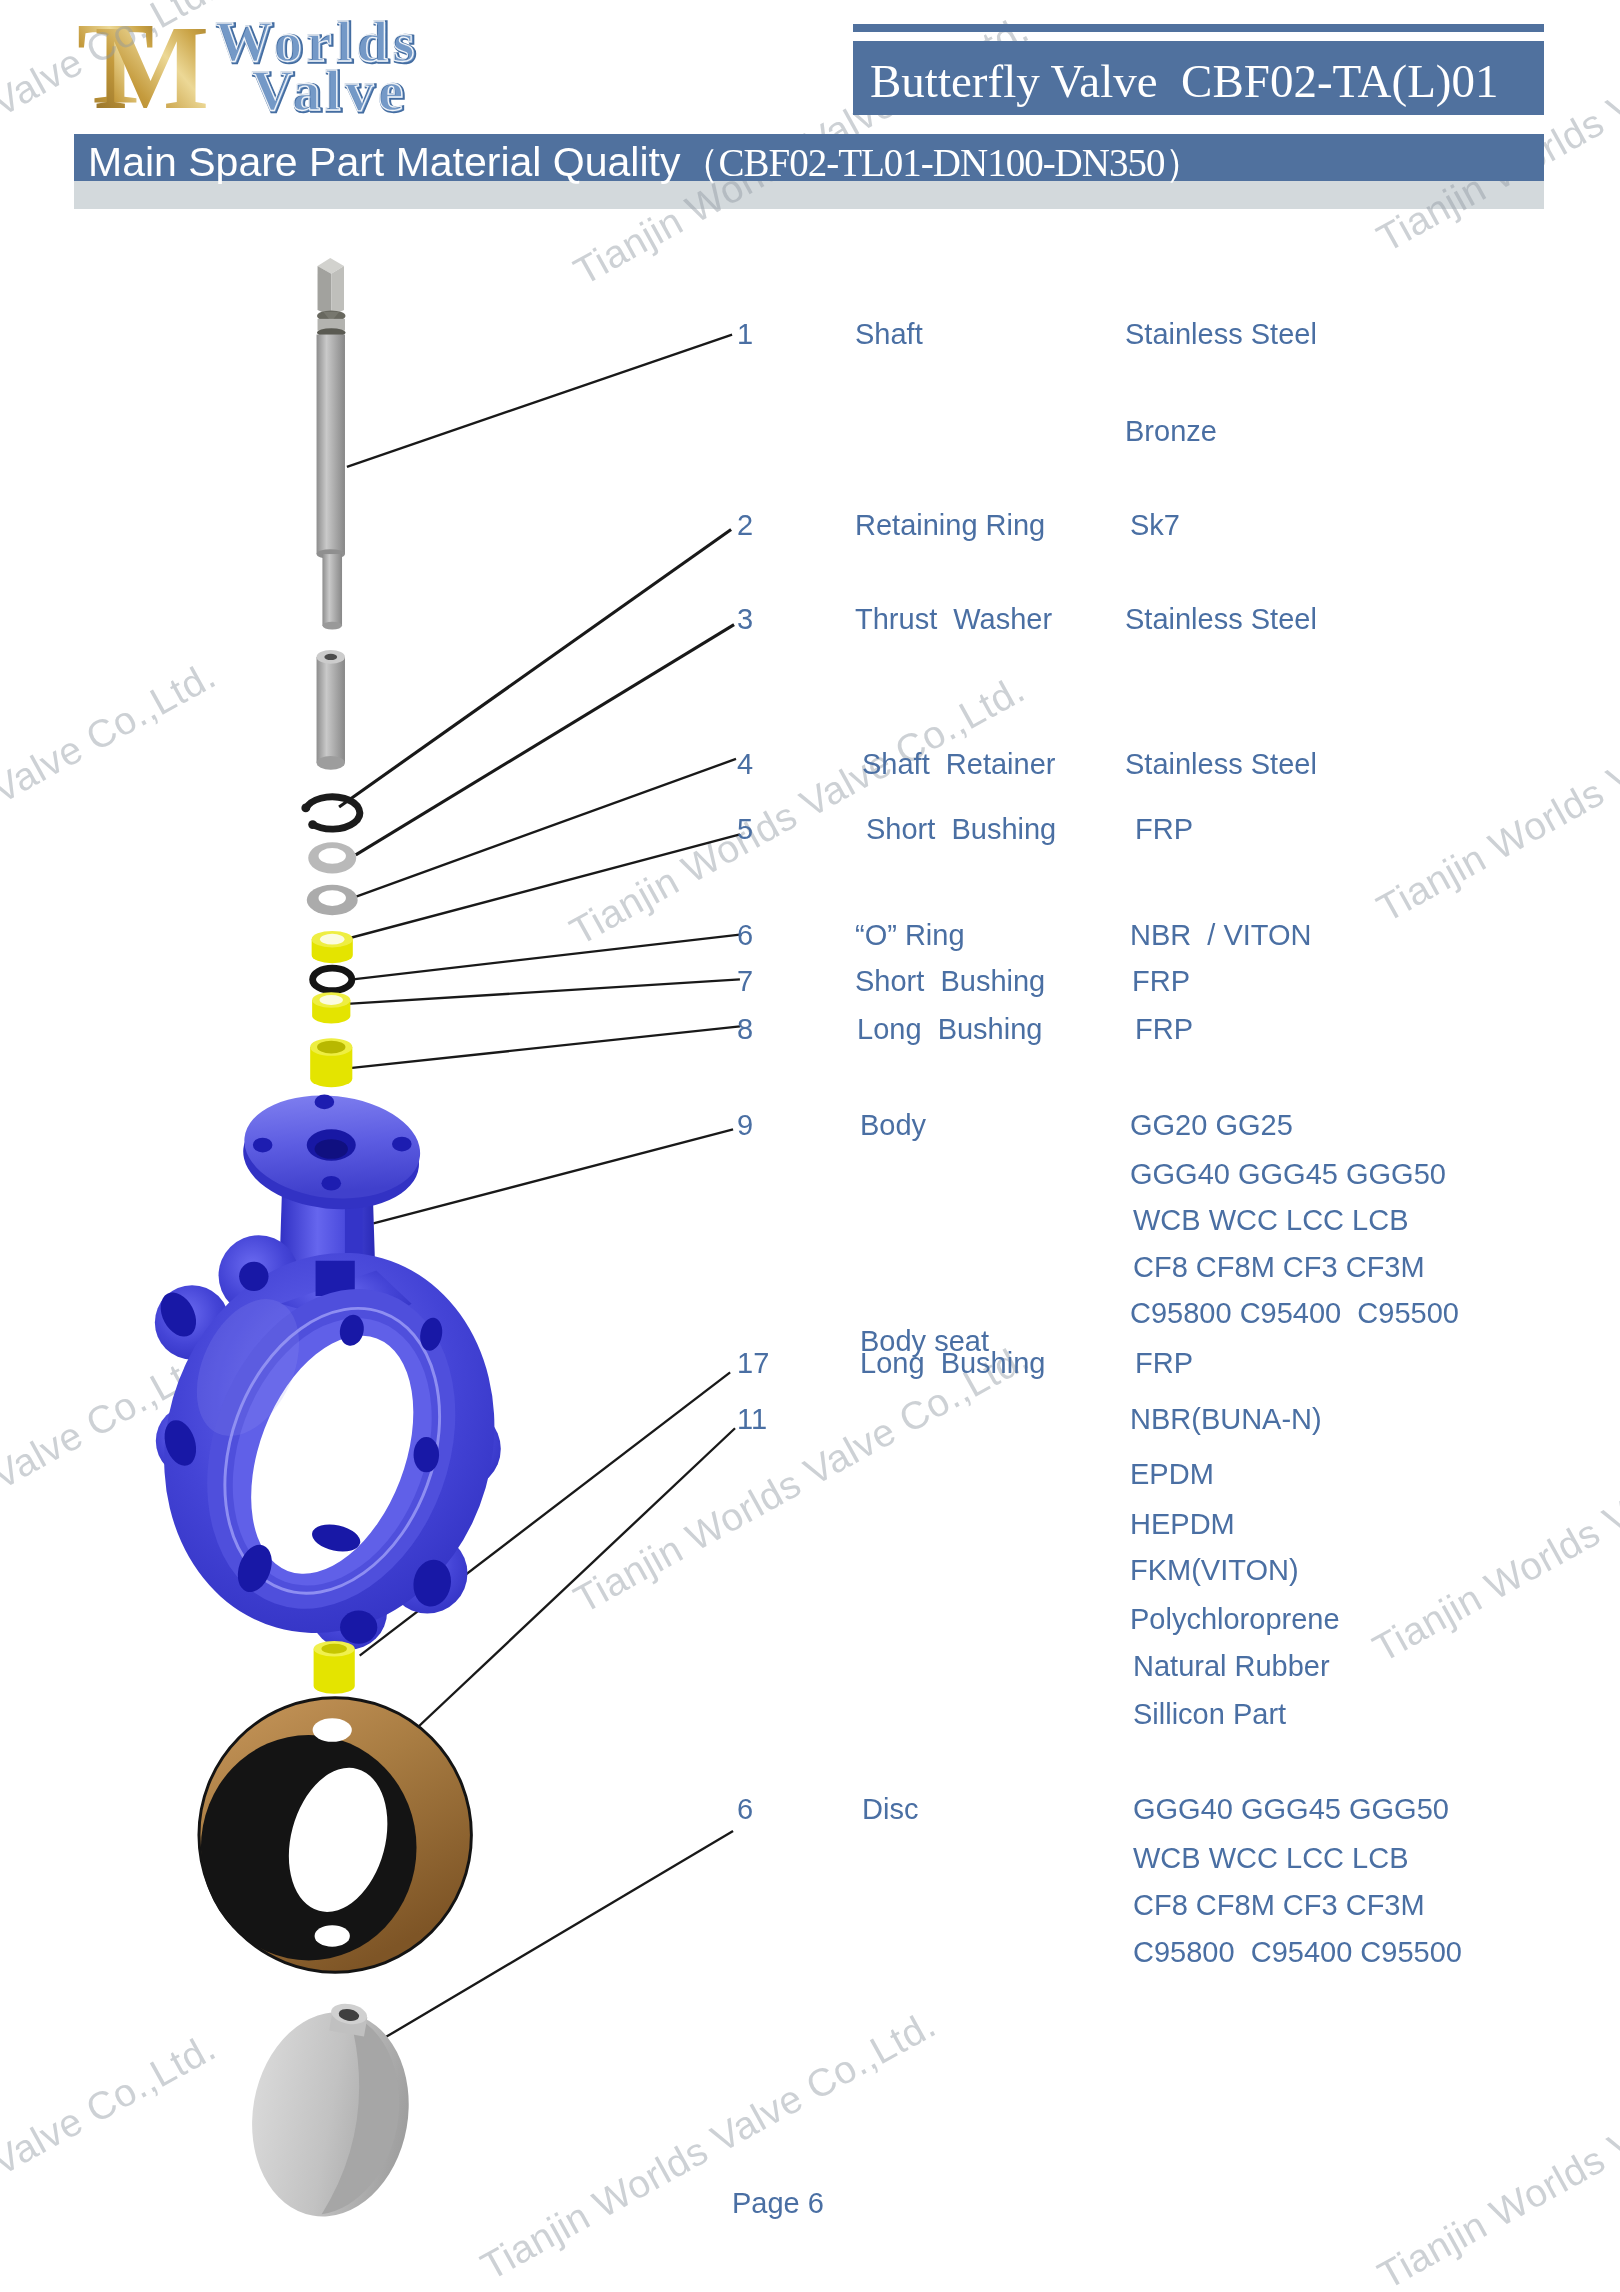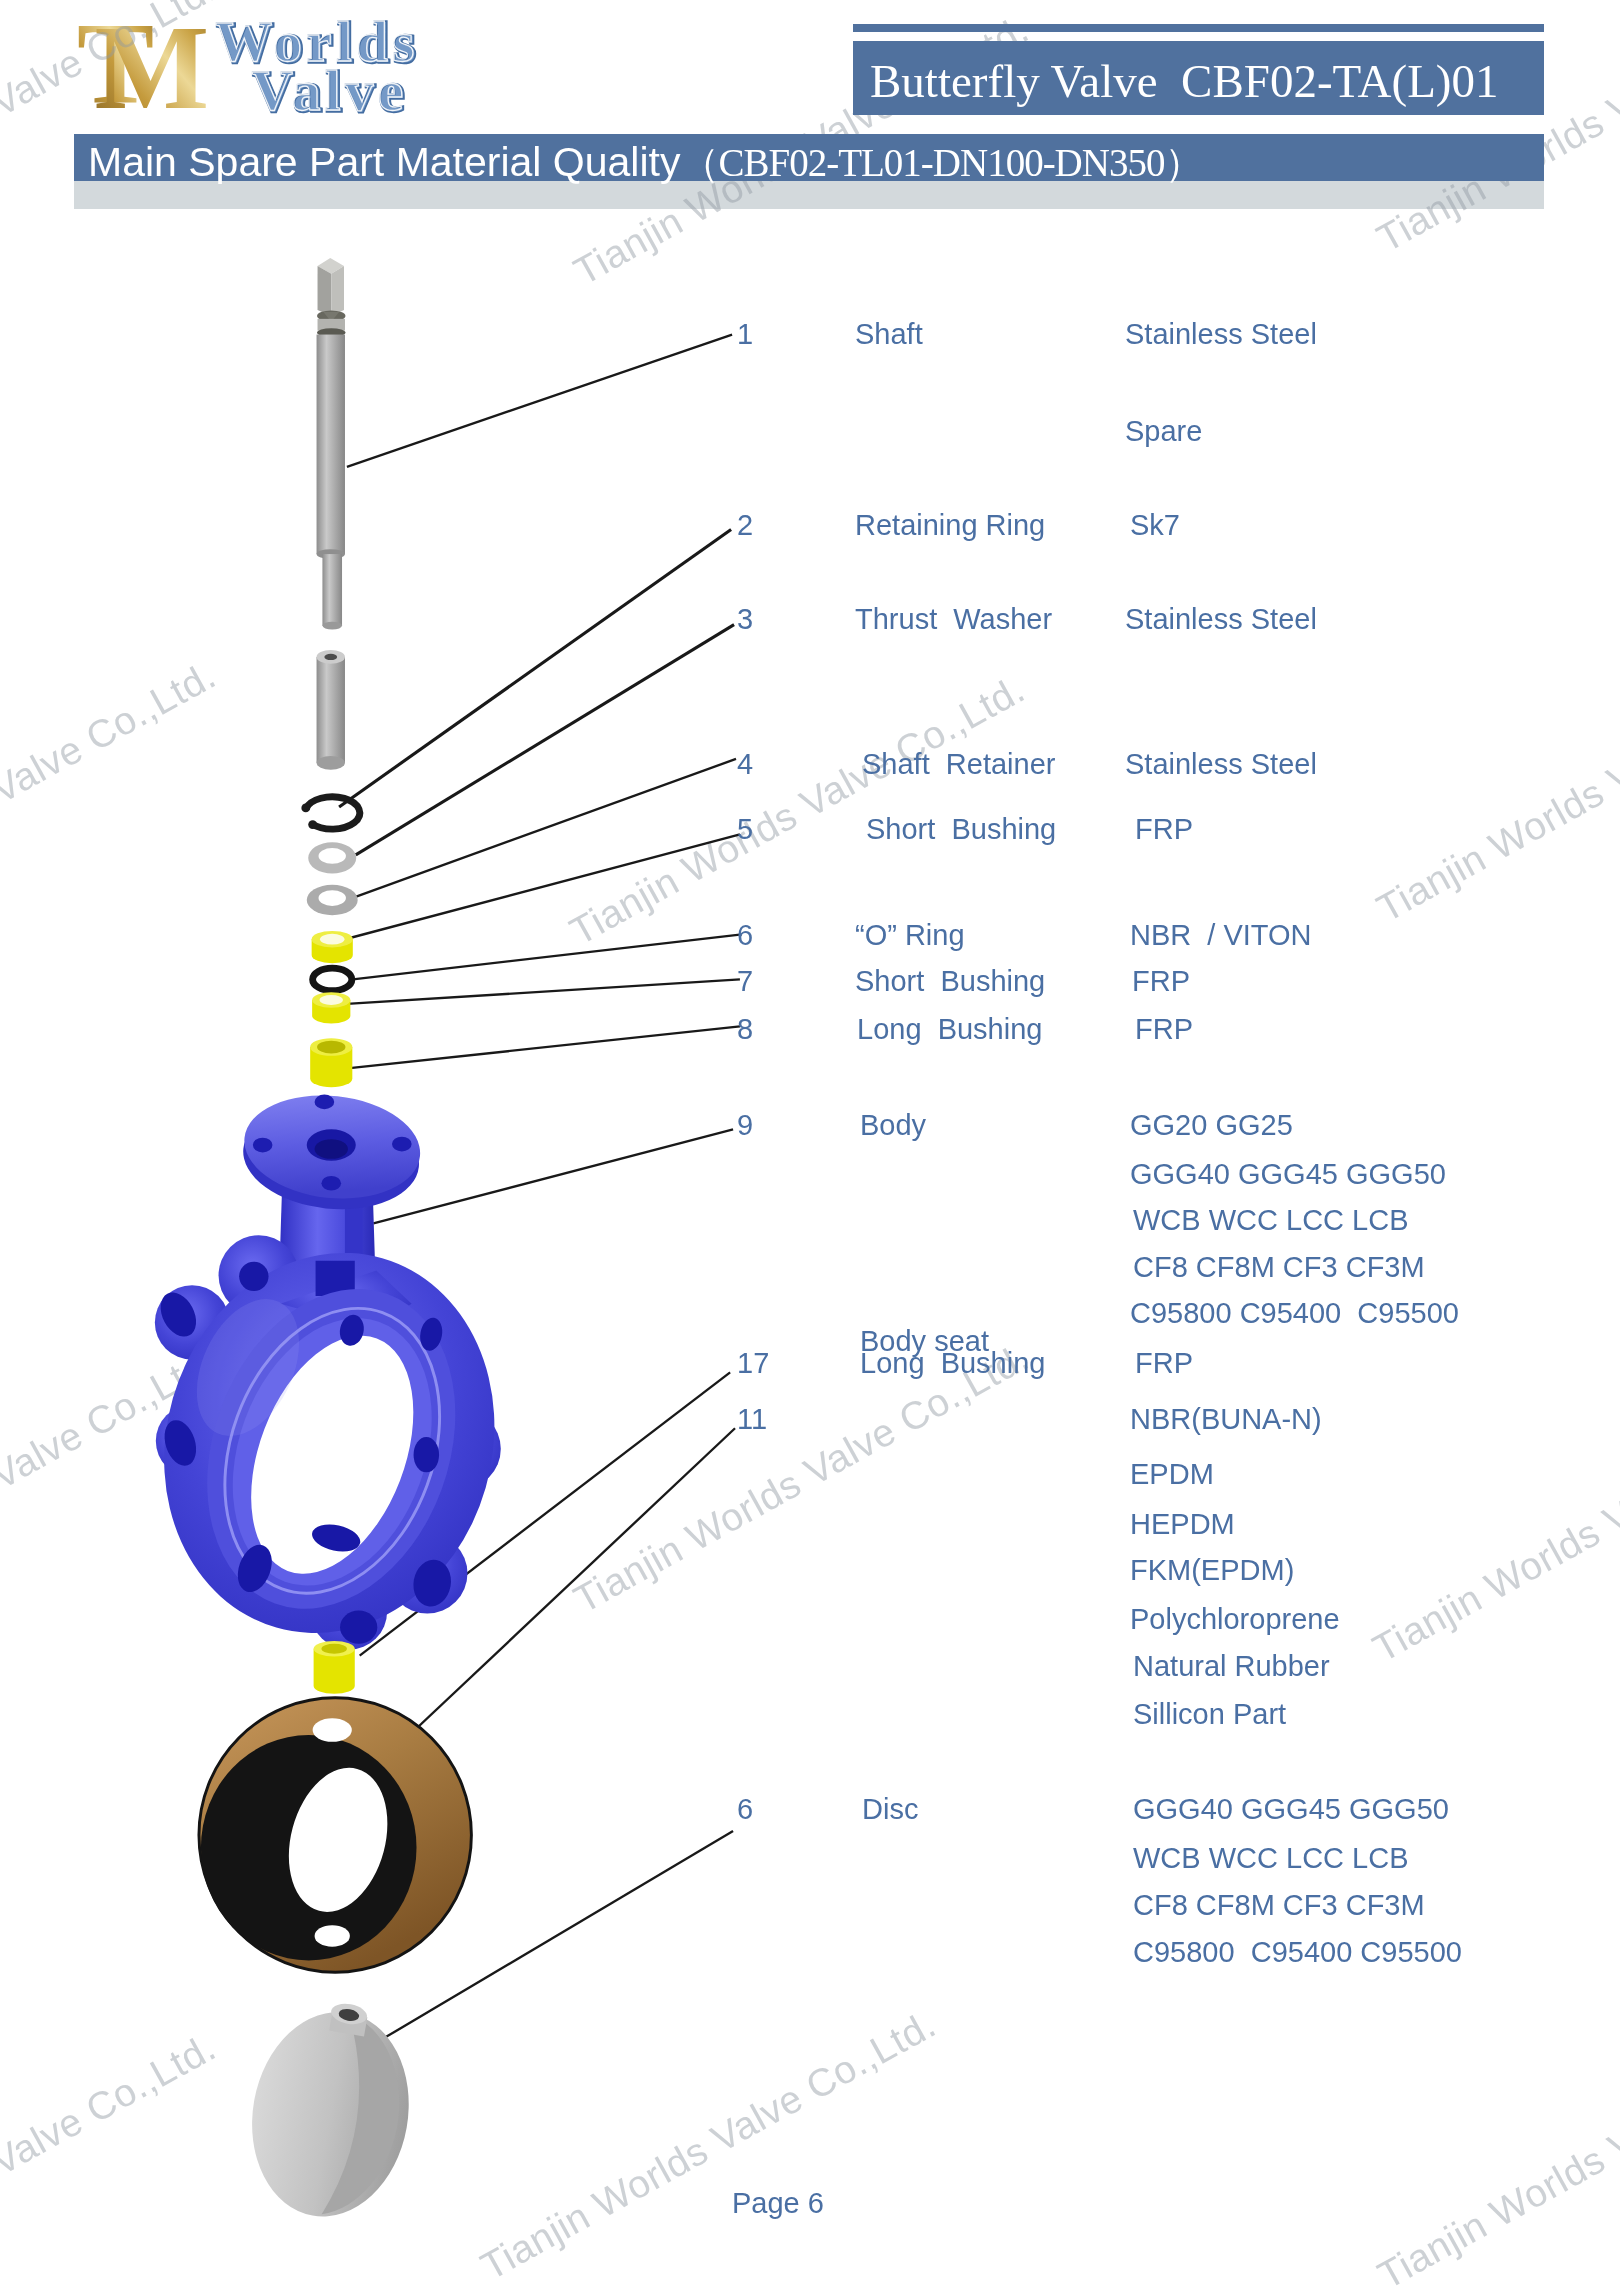--- a/index.html
+++ b/index.html
@@ -51,21 +51,21 @@
 <text x="11" y="53" fill="#7499c7" stroke="#446da1" stroke-width="3.5" paint-order="stroke">Worlds</text>
 <text x="9.5" y="51.5" fill="none" stroke="#ffffff" stroke-width="1.3" opacity=".9">Worlds</text>
 <text x="48" y="103" fill="#7499c7" stroke="#446da1" stroke-width="3.5" paint-order="stroke">Valve</text>
 <text x="46.5" y="101.5" fill="none" stroke="#ffffff" stroke-width="1.3" opacity=".9">Valve</text>
 </g>
 </svg>
 
 <div class="num" style="left:737px;top:320px">1</div>
 <div class="t" style="left:855px;top:320px">Shaft</div>
 <div class="t" style="left:1125px;top:320px">Stainless Steel</div>
-<div class="t" style="left:1125px;top:417px">Spare</div>
+<div class="t" style="left:1125px;top:417px">Bronze</div>
 <div class="num" style="left:737px;top:511px">2</div>
 <div class="t" style="left:855px;top:511px">Retaining Ring</div>
 <div class="t" style="left:1130px;top:511px">Sk7</div>
 <div class="num" style="left:737px;top:605px">3</div>
 <div class="t" style="left:855px;top:605px">Thrust  Washer</div>
 <div class="t" style="left:1125px;top:605px">Stainless Steel</div>
 <div class="num" style="left:737px;top:750px">4</div>
 <div class="t" style="left:862px;top:750px">Shaft  Retainer</div>
 <div class="t" style="left:1125px;top:750px">Stainless Steel</div>
 <div class="num" style="left:737px;top:815px">5</div>
@@ -88,21 +88,21 @@
 <div class="t" style="left:1133px;top:1253px">CF8 CF8M CF3 CF3M</div>
 <div class="t" style="left:1130px;top:1299px">C95800 C95400  C95500</div>
 <div class="num" style="left:737px;top:1349px">17</div>
 <div class="t" style="left:860px;top:1349px">Long  Bushing</div>
 <div class="t" style="left:1135px;top:1349px">FRP</div>
 <div class="num" style="left:737px;top:1405px">11</div>
 <div class="t" style="left:860px;top:1327px">Body seat</div>
 <div class="t" style="left:1130px;top:1405px">NBR(BUNA-N)</div>
 <div class="t" style="left:1130px;top:1460px">EPDM</div>
 <div class="t" style="left:1130px;top:1510px">HEPDM</div>
-<div class="t" style="left:1130px;top:1556px">FKM(EPDM)</div>
+<div class="t" style="left:1130px;top:1556px">FKM(VITON)</div>
 <div class="t" style="left:1130px;top:1605px">Polychloroprene</div>
 <div class="t" style="left:1133px;top:1652px">Natural Rubber</div>
 <div class="t" style="left:1133px;top:1700px">Sillicon Part</div>
 <div class="num" style="left:737px;top:1795px">6</div>
 <div class="t" style="left:862px;top:1795px">Disc</div>
 <div class="t" style="left:1133px;top:1795px">GGG40 GGG45 GGG50</div>
 <div class="t" style="left:1133px;top:1844px">WCB WCC LCC LCB</div>
 <div class="t" style="left:1133px;top:1891px">CF8 CF8M CF3 CF3M</div>
 <div class="t" style="left:1133px;top:1938px">C95800  C95400 C95500</div>
 <div class="t" style="left:732px;top:2189px">Page 6</div>

